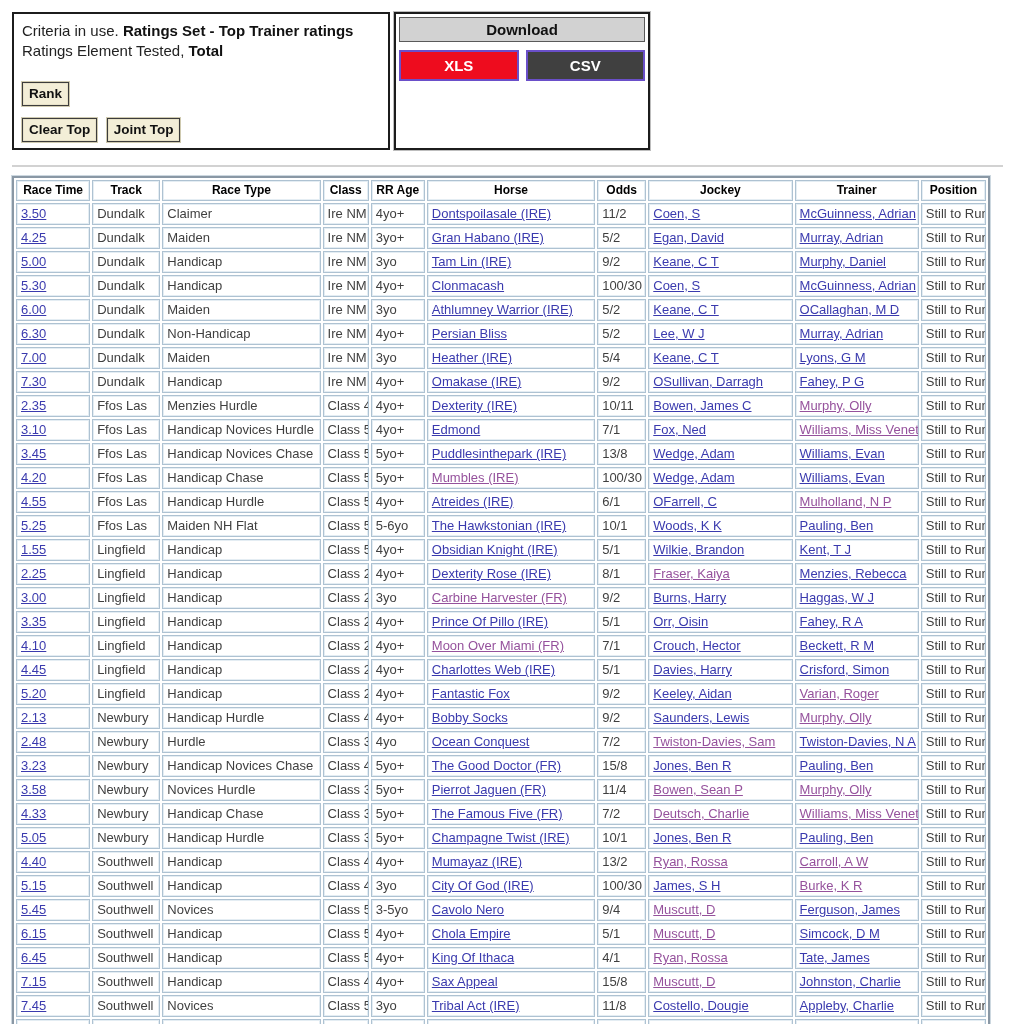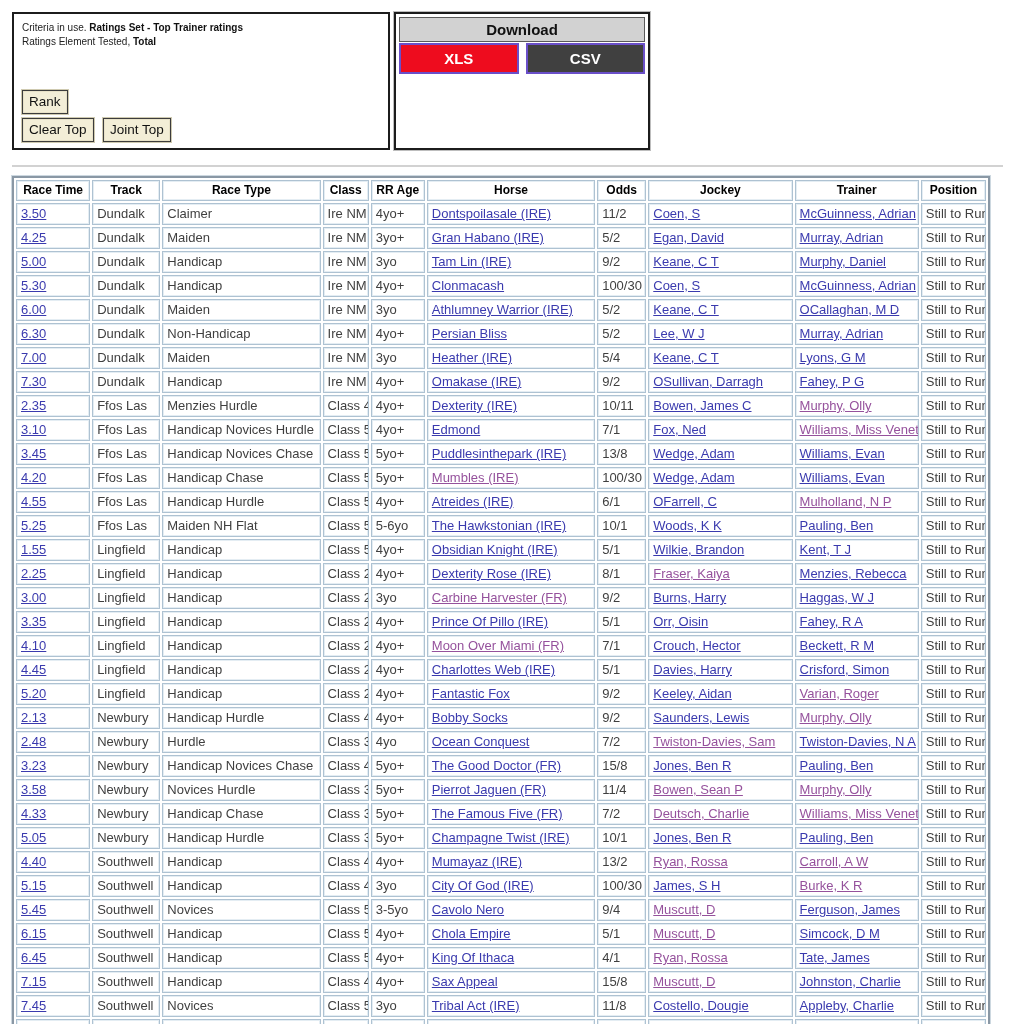--- a/index.html
+++ b/index.html
@@ -13,27 +13,27 @@
 
   
   .top-row { display: flex; align-items: flex-start; gap: 4px; }
   .criteria-box {
     width: 378px; height: 138px;
     border: 2px solid #1c1c1c;
     background: #fff;
     padding: 7px 8px 6px 8px;
     display: flex; flex-direction: column;
   }
-  .criteria-text { font-size: 10px; color: #222; line-height: 1.35; }
+  .criteria-text { font-size: 15px; color: #222; line-height: 1.35; }
   .criteria-text b { color: #111; }
   .btn-row { margin-top: 10px; }
-  .btn-row + .btn-row { margin-top: 4px; }
+  .btn-row + .btn-row { margin-top: 12px; }
   button.classic {
     font-family: "Liberation Sans", sans-serif;
-    font-size: 13.5px; font-weight: normal; color: #111;
+    font-size: 13.5px; font-weight: bold; color: #111;
     background: #f3eed7;
     border: 1px solid #3c3c3c;
     outline: 1px solid #cfcabj;
     outline: 1px solid #cfcab0;
     padding: 3px 6px 4px 6px;
     margin-right: 5px;
     box-shadow: 0 0 0 1px #e8e2c8 inset;
     cursor: pointer;
   }
 
@@ -44,21 +44,21 @@
     background: #fff;
     padding: 3px;
   }
   .download-header {
     background: #d2d2d2;
     border: 1px solid #5a5a5a;
     text-align: center;
     font-weight: bold; font-size: 15px; color: #111;
     padding: 3px 9px;
   }
-  .download-btns { display: flex; gap: 7px; margin-top: 1px; }
+  .download-btns { display: flex; gap: 7px; margin-top: 8px; }
   .dl-btn {
     flex: 1;
     text-align: center;
     font-weight: bold; font-size: 15px; color: #fff;
     border: 2px solid #6a4fc9;
     padding: 5px 0;
     cursor: pointer;
   }
 
   .separator {

